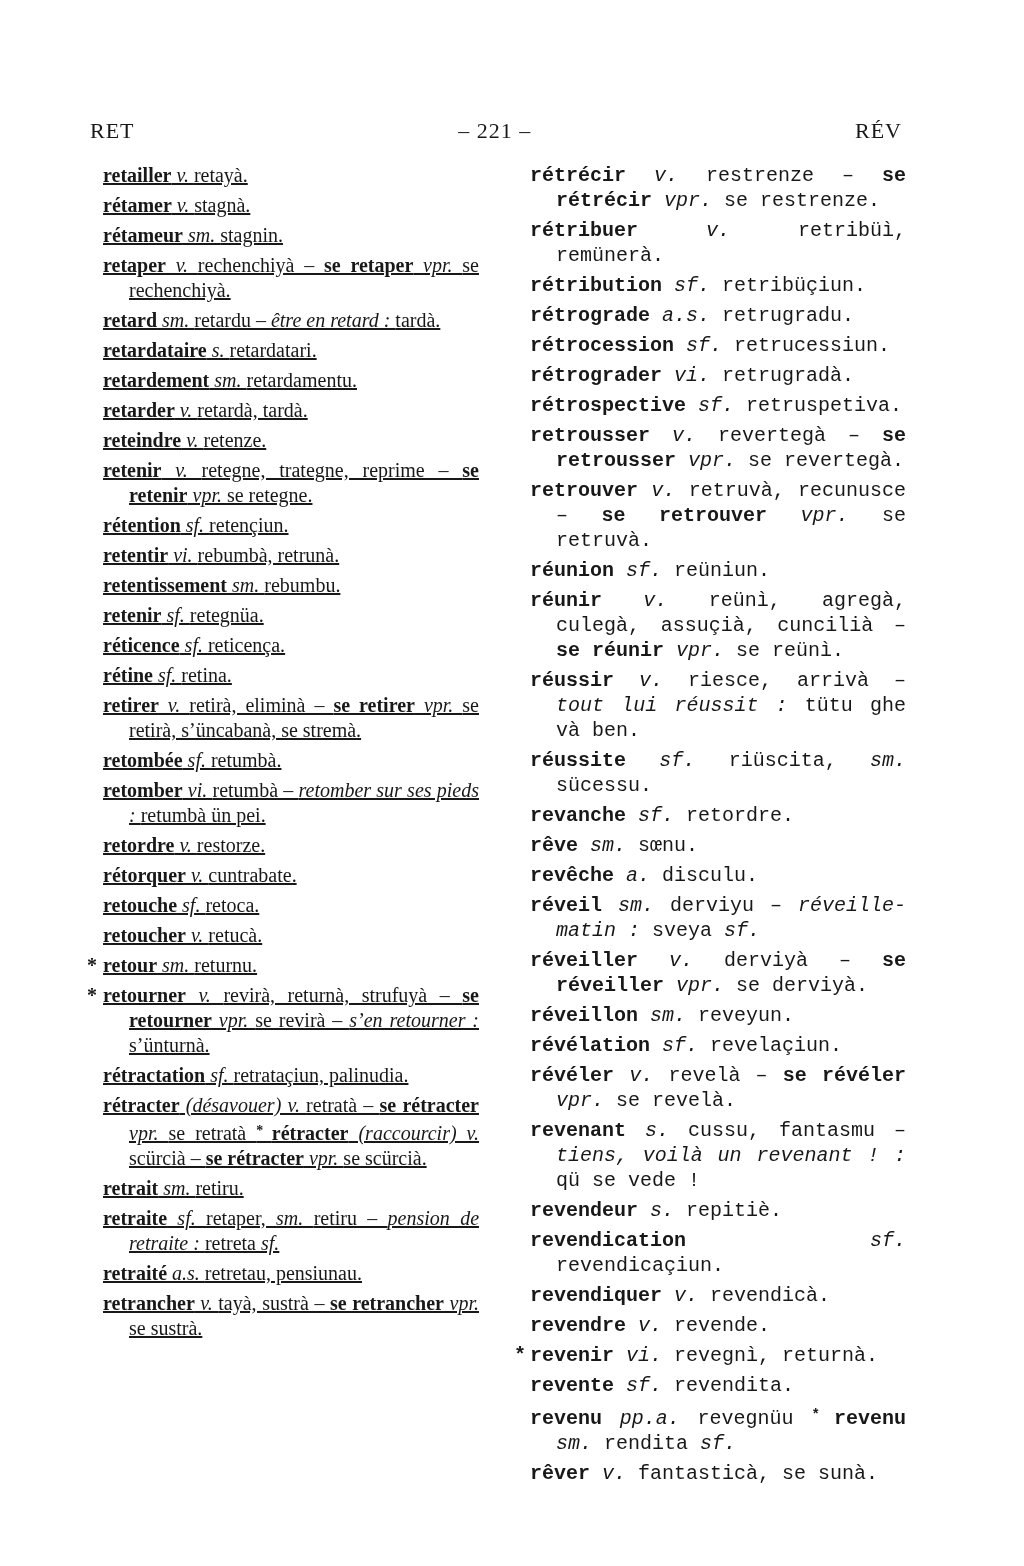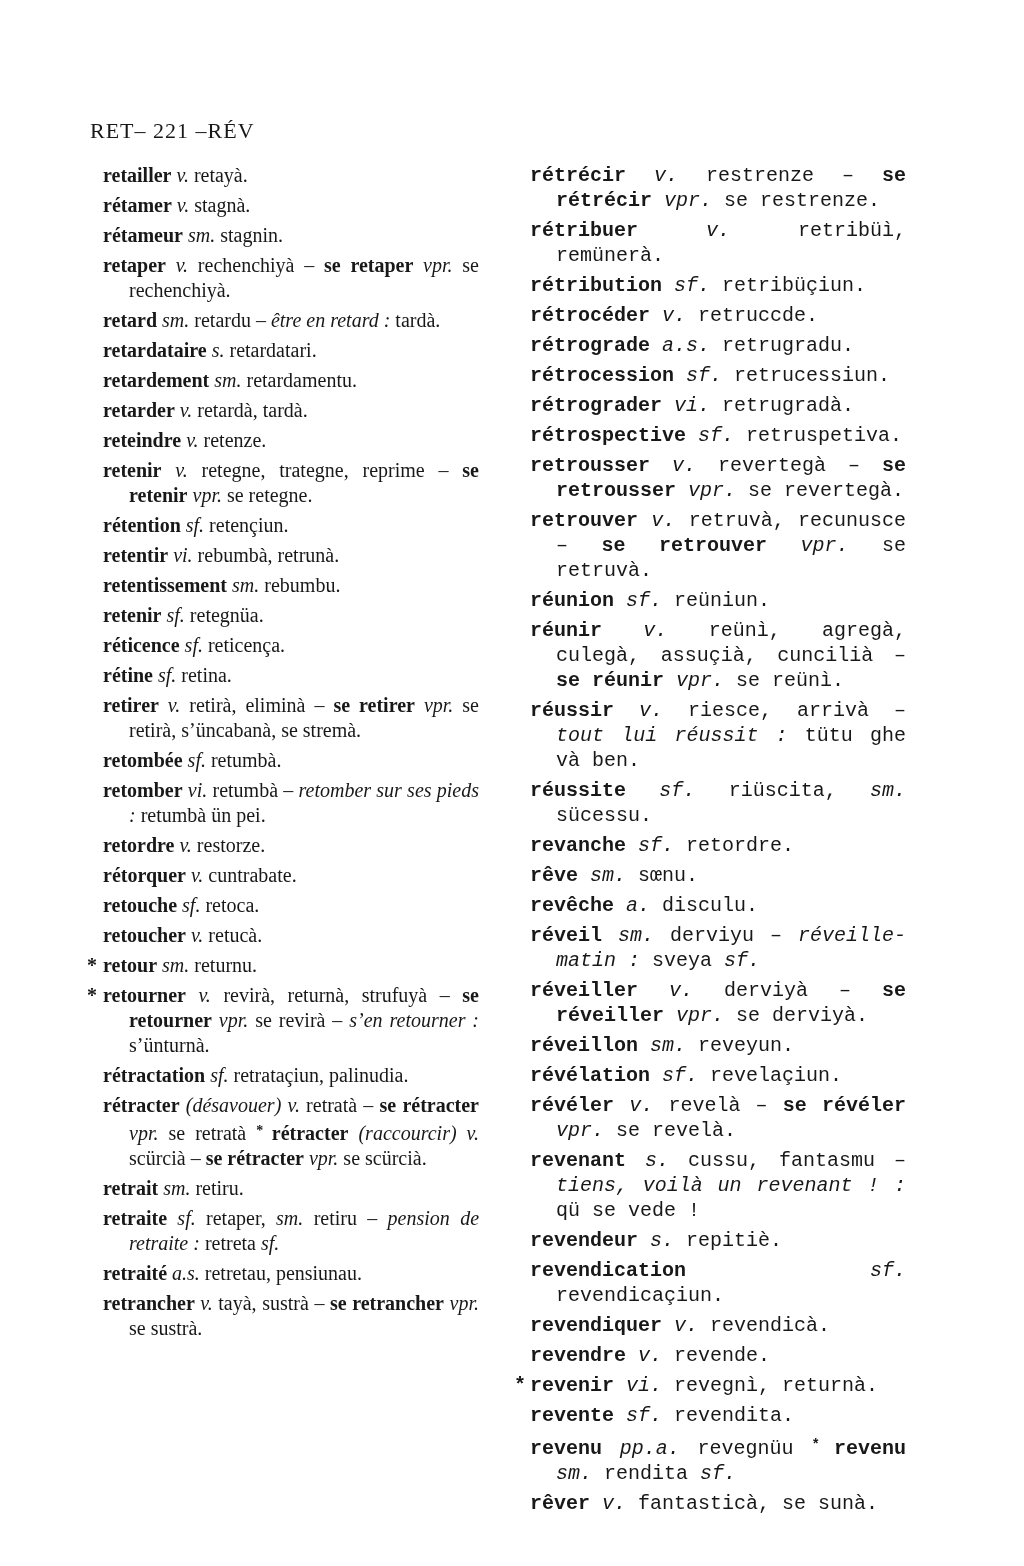--- a/index.html
+++ b/index.html
@@ -7,30 +7,30 @@
     position:relative;
     width:1024px;height:1566px;
     background:#ffffff;
     color:#181818;
     font-family:"Liberation Serif", serif;
     overflow:hidden;
   }
   .header{
     position:absolute;
     left:90px;top:118px;width:812px;
-    display:flex;justify-content:flex-start;align-items:baseline;
+    display:flex;justify-content:space-between;align-items:baseline;
     font-size:22px;letter-spacing:1px;
   }
   .header .hcell{white-space:nowrap;}
   .col{
     position:absolute;
     top:163px;
     width:376px;
   }
-  .col-left{left:103px;}
+  .col-left{left:103px;text-decoration:underline;}
   .col-right{left:530px;font-family:Liberation Mono, monospace;}
   .entry{
     margin:0 0 5px 0;
     padding-left:26px;
     text-indent:-26px;
     text-align:justify;
     font-size:20px;
     line-height:25px;
     position:relative;
     hyphens:none;
@@ -85,21 +85,20 @@
       <p class="entry"><span class="run-b">rétracter</span><span class="run-i"> (désavouer) v. </span><span class="run-r">retratà – </span><span class="run-b">se rétracter</span><span class="run-i"> vpr. </span><span class="run-r">se retratà </span><span class="run-s">* </span><span class="run-b">rétracter</span><span class="run-i"> (raccourcir) v. </span><span class="run-r">scürcià – </span><span class="run-b">se rétracter</span><span class="run-i"> vpr. </span><span class="run-r">se scürcià.</span></p>
       <p class="entry"><span class="run-b">retrait</span><span class="run-i"> sm. </span><span class="run-r">retiru.</span></p>
       <p class="entry"><span class="run-b">retraite</span><span class="run-i"> sf. </span><span class="run-r">retaper, </span><span class="run-i">sm. </span><span class="run-r">retiru – </span><span class="run-i">pension de retraite : </span><span class="run-r">retreta </span><span class="run-i">sf.</span></p>
       <p class="entry"><span class="run-b">retraité</span><span class="run-i"> a.s. </span><span class="run-r">retretau, pensiunau.</span></p>
       <p class="entry"><span class="run-b">retrancher</span><span class="run-i"> v. </span><span class="run-r">tayà, sustrà – </span><span class="run-b">se retrancher</span><span class="run-i"> vpr. </span><span class="run-r">se sustrà.</span></p>
     </div>
   <div class="col col-right">
       <p class="entry"><span class="run-b">rétrécir</span><span class="run-i"> v. </span><span class="run-r">restrenze – </span><span class="run-b">se rétrécir</span><span class="run-i"> vpr. </span><span class="run-r">se restrenze.</span></p>
       <p class="entry"><span class="run-b">rétribuer</span><span class="run-i"> v. </span><span class="run-r">retribüì, remünerà.</span></p>
       <p class="entry"><span class="run-b">rétribution</span><span class="run-i"> sf. </span><span class="run-r">retribüçiun.</span></p>
-      <p class="entry"><span class="run-b">rétrocéder</span><span class="run-i"> v. </span><span class="run-r">retruccde.</span></p>
       <p class="entry"><span class="run-b">rétrograde</span><span class="run-i"> a.s. </span><span class="run-r">retrugradu.</span></p>
       <p class="entry"><span class="run-b">rétrocession</span><span class="run-i"> sf. </span><span class="run-r">retrucessiun.</span></p>
       <p class="entry"><span class="run-b">rétrograder</span><span class="run-i"> vi. </span><span class="run-r">retrugradà.</span></p>
       <p class="entry"><span class="run-b">rétrospective</span><span class="run-i"> sf. </span><span class="run-r">retruspetiva.</span></p>
       <p class="entry"><span class="run-b">retrousser</span><span class="run-i"> v. </span><span class="run-r">revertegà – </span><span class="run-b">se retrousser</span><span class="run-i"> vpr. </span><span class="run-r">se revertegà.</span></p>
       <p class="entry"><span class="run-b">retrouver</span><span class="run-i"> v. </span><span class="run-r">retruvà, recunusce – </span><span class="run-b">se retrouver</span><span class="run-i"> vpr. </span><span class="run-r">se retruvà.</span></p>
       <p class="entry"><span class="run-b">réunion</span><span class="run-i"> sf. </span><span class="run-r">reüniun.</span></p>
       <p class="entry"><span class="run-b">réunir</span><span class="run-i"> v. </span><span class="run-r">reünì, agregà, culegà, assuçià, cuncilià – </span><span class="run-b">se réunir</span><span class="run-i"> vpr. </span><span class="run-r">se reünì.</span></p>
       <p class="entry"><span class="run-b">réussir</span><span class="run-i"> v. </span><span class="run-r">riesce, arrivà – </span><span class="run-i">tout lui réussit : </span><span class="run-r">tütu ghe và ben.</span></p>
       <p class="entry"><span class="run-b">réussite</span><span class="run-i"> sf. </span><span class="run-r">riüscita, </span><span class="run-i">sm. </span><span class="run-r">sücessu.</span></p>

